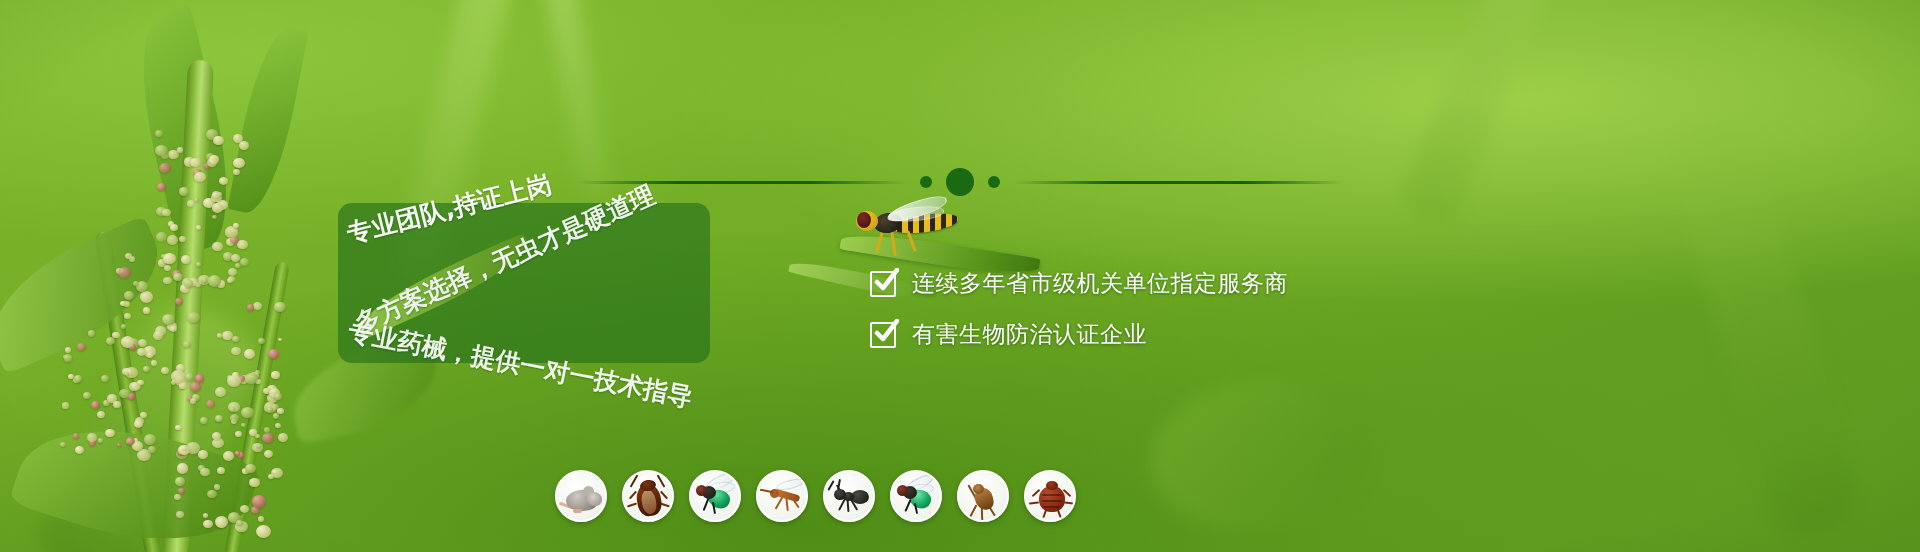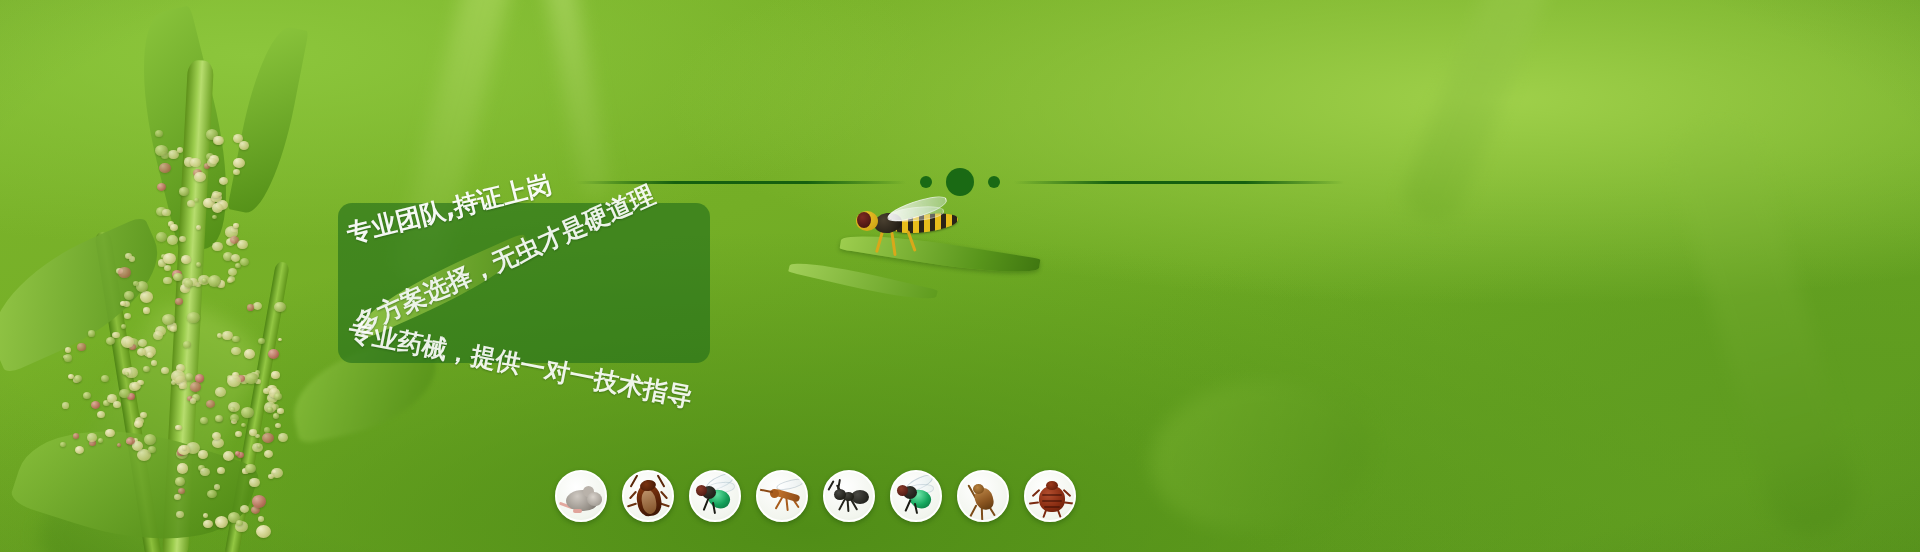--- a/index.html
+++ b/index.html
@@ -551,20 +551,38 @@
       <div class="hf-leg hf-l3"></div>
       <div class="hf-thorax"></div>
       <div class="hf-wing hf-w1"></div>
       <div class="hf-wing hf-w2"></div>
       <div class="hf-head"></div>
       <div class="hf-eye"></div>
     </div>
   </div>
 
   <div id="bullets">
+    <div class="bullet">
+      <span class="chk">
+        <span class="box"></span>
+        <svg class="tick" viewBox="0 0 26 26" aria-hidden="true">
+          <path d="M4 14 L10 20 L24 2" fill="none" stroke="#ffffff" stroke-width="4.5" stroke-linecap="round" stroke-linejoin="round"></path>
+        </svg>
+      </span>
+      <span class="txt">连续多年省市级机关单位指定服务商</span>
+    </div>
+    <div class="bullet">
+      <span class="chk">
+        <span class="box"></span>
+        <svg class="tick" viewBox="0 0 26 26" aria-hidden="true">
+          <path d="M4 14 L10 20 L24 2" fill="none" stroke="#ffffff" stroke-width="4.5" stroke-linecap="round" stroke-linejoin="round"></path>
+        </svg>
+      </span>
+      <span class="txt">有害生物防治认证企业</span>
+    </div>
   </div>
 
   <div id="pests">
 
     <div class="pest">
       <span class="sp mouse-tail"></span>
       <span class="sp mouse-body"></span>
       <span class="sp mouse-foot"></span>
       <span class="sp mouse-ear"></span>
       <span class="sp mouse-head"></span>

